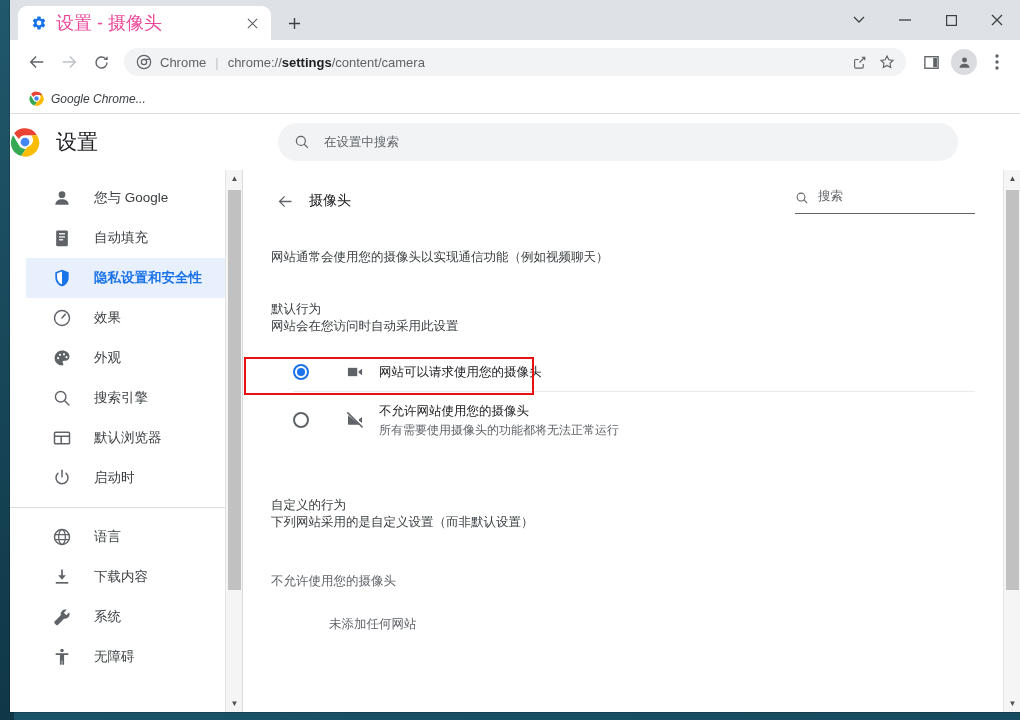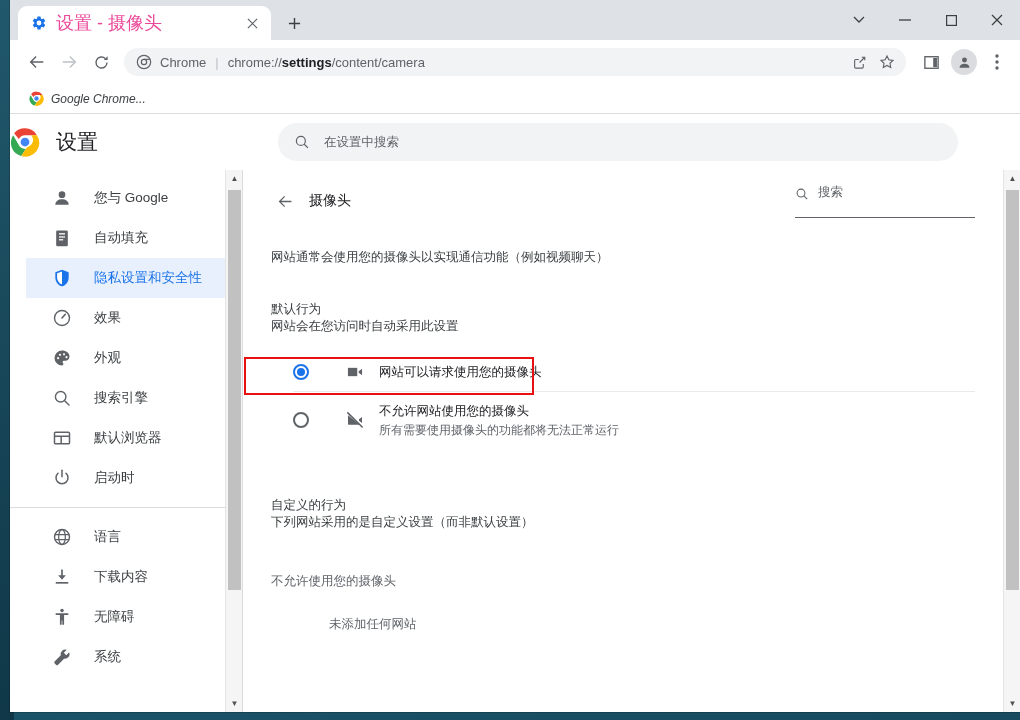--- a/index.html
+++ b/index.html
@@ -117,21 +117,21 @@
     width: 232px; flex: none; background: #fff; position: relative;
     padding-top: 8px; overflow: hidden;
   }
   .side-item {
     display: flex; align-items: center; gap: 22px;
     height: 40px; margin: 0 0 0 16px; padding-left: 26px;
     border-radius: 0 20px 20px 0; color: #3c4043;
   }
   .side-item .sico { width: 20px; height: 20px; flex: none; color: #5f6368; display:block; }
   .side-item .slabel { font-size: 13.5px; white-space: nowrap; }
-  .side-item.active { background: #e8f0fe; }
+  .side-item.active { background: #e8f0fe; font-weight: bold; }
   .side-item.active .slabel { color: #1a73e8; }
   .side-item.active .sico { color: #1a73e8; }
   .side-divider { height: 1px; background: #dadce0; margin: 9px 0 9px 0; }
   
   .vscroll {
     position: absolute; top: 0; width: 17px; height: 100%;
     background: #f5f5f5; border-left: 1px solid #e4e4e4;
   }
   .vscroll .arrow {
     position: absolute; left: 0; width: 17px; height: 17px;
@@ -153,21 +153,21 @@
   .crow-top {
     display: flex; align-items: center; height: 56px; padding-top: 6px;
   }
   .back-btn {
     width: 28px; height: 28px; display: flex; align-items: center; justify-content: center;
     color: #5f6368; flex: none; margin-right: 10px;
   }
   .page-heading { font-size: 14px; color: #202124; }
   .inline-search {
     margin-left: auto; width: 180px; display: flex; align-items: flex-end; gap: 9px;
-    border-bottom: 1px solid #5f6368; padding-bottom: 16px;
+    border-bottom: 1px solid #5f6368; padding-bottom: 8px;
   }
   .inline-search .ph { font-size: 12.5px; color: #5f6368; }
   .desc { font-size: 12.5px; color: #3c4043; margin-top: 22px; line-height: 1.5; }
   .section-label { font-size: 12.5px; color: #3c4043; margin-top: 34px; }
   .sub-label { font-size: 12.5px; color: #3c4043; }
   .radio-group { margin-top: 18px; }
   .radio-row {
     display: flex; align-items: center; gap: 0;
     padding: 10px 0; position: relative;
   }
@@ -426,31 +426,31 @@
         <div class="side-item">
           <svg class="sico" viewBox="0 0 24 24">
             <path fill="currentColor" d="M11 3h2v7h3.6L12 15.3 7.4 10H11z"></path>
             <rect x="4.5" y="18" width="15" height="2" fill="currentColor"></rect>
           </svg>
           <span class="slabel">下载内容</span>
         </div>
 
         <div class="side-item">
           <svg class="sico" viewBox="0 0 24 24">
+            <path fill="currentColor" d="M20.6 6.3l-3.5 3.5-2.9-2.9 3.5-3.5a5.6 5.6 0 0 0-7.2 6.6l-7.2 7.2a1.8 1.8 0 0 0 0 2.5l1.5 1.5a1.8 1.8 0 0 0 2.5 0l7.2-7.2a5.6 5.6 0 0 0 6.1-7.7z"></path>
+          </svg>
+          <span class="slabel">系统</span>
+        </div>
+
+        <div class="side-item">
+          <svg class="sico" viewBox="0 0 24 24">
             <circle cx="12" cy="4.2" r="2.1" fill="currentColor"></circle>
             <path fill="currentColor" d="M4.4 7.6h15.2v1.9h-5.1v11.9h-2.1v-5.3h-.8v5.3H9.5V9.5H4.4z"></path>
           </svg>
           <span class="slabel">无障碍</span>
-        </div>
-
-        <div class="side-item">
-          <svg class="sico" viewBox="0 0 24 24">
-            <path fill="currentColor" d="M20.6 6.3l-3.5 3.5-2.9-2.9 3.5-3.5a5.6 5.6 0 0 0-7.2 6.6l-7.2 7.2a1.8 1.8 0 0 0 0 2.5l1.5 1.5a1.8 1.8 0 0 0 2.5 0l7.2-7.2a5.6 5.6 0 0 0 6.1-7.7z"></path>
-          </svg>
-          <span class="slabel">系统</span>
         </div>
 
 
         <div class="vscroll">
           <div class="arrow up">▲</div>
           <div class="thumb" style="top:20px;height:400px;"></div>
           <div class="arrow down">▼</div>
         </div>
       </nav>
 

